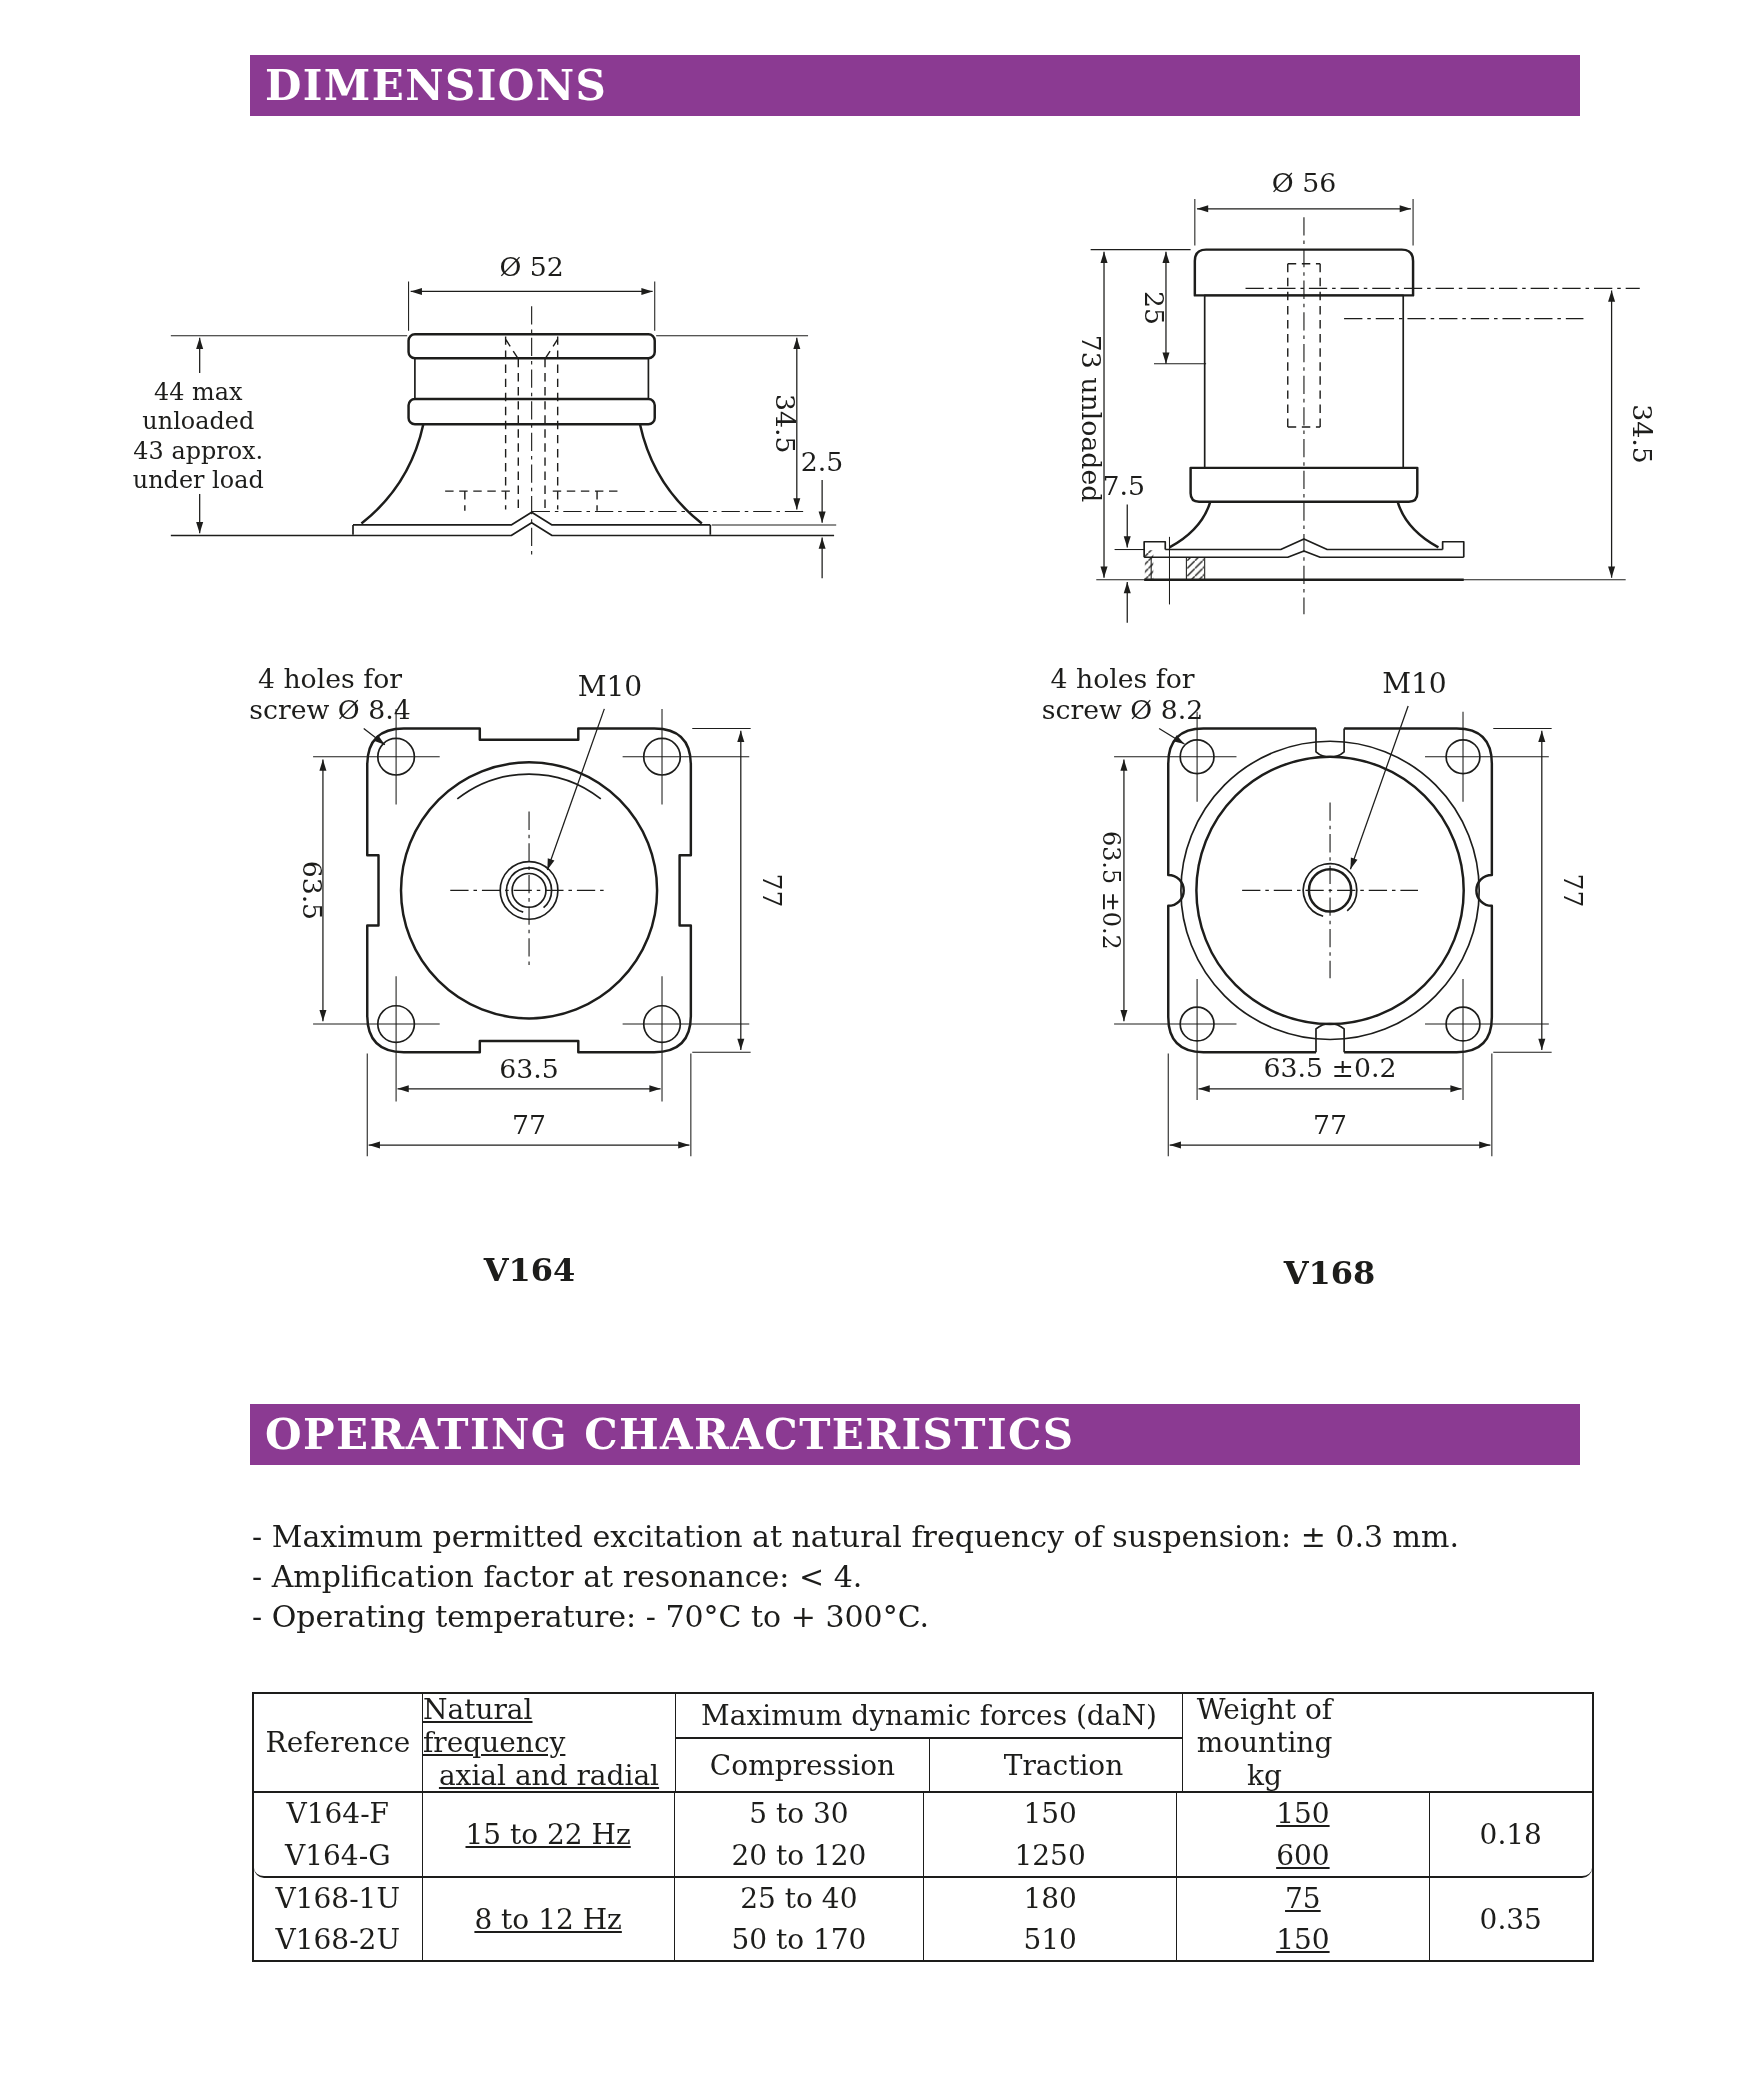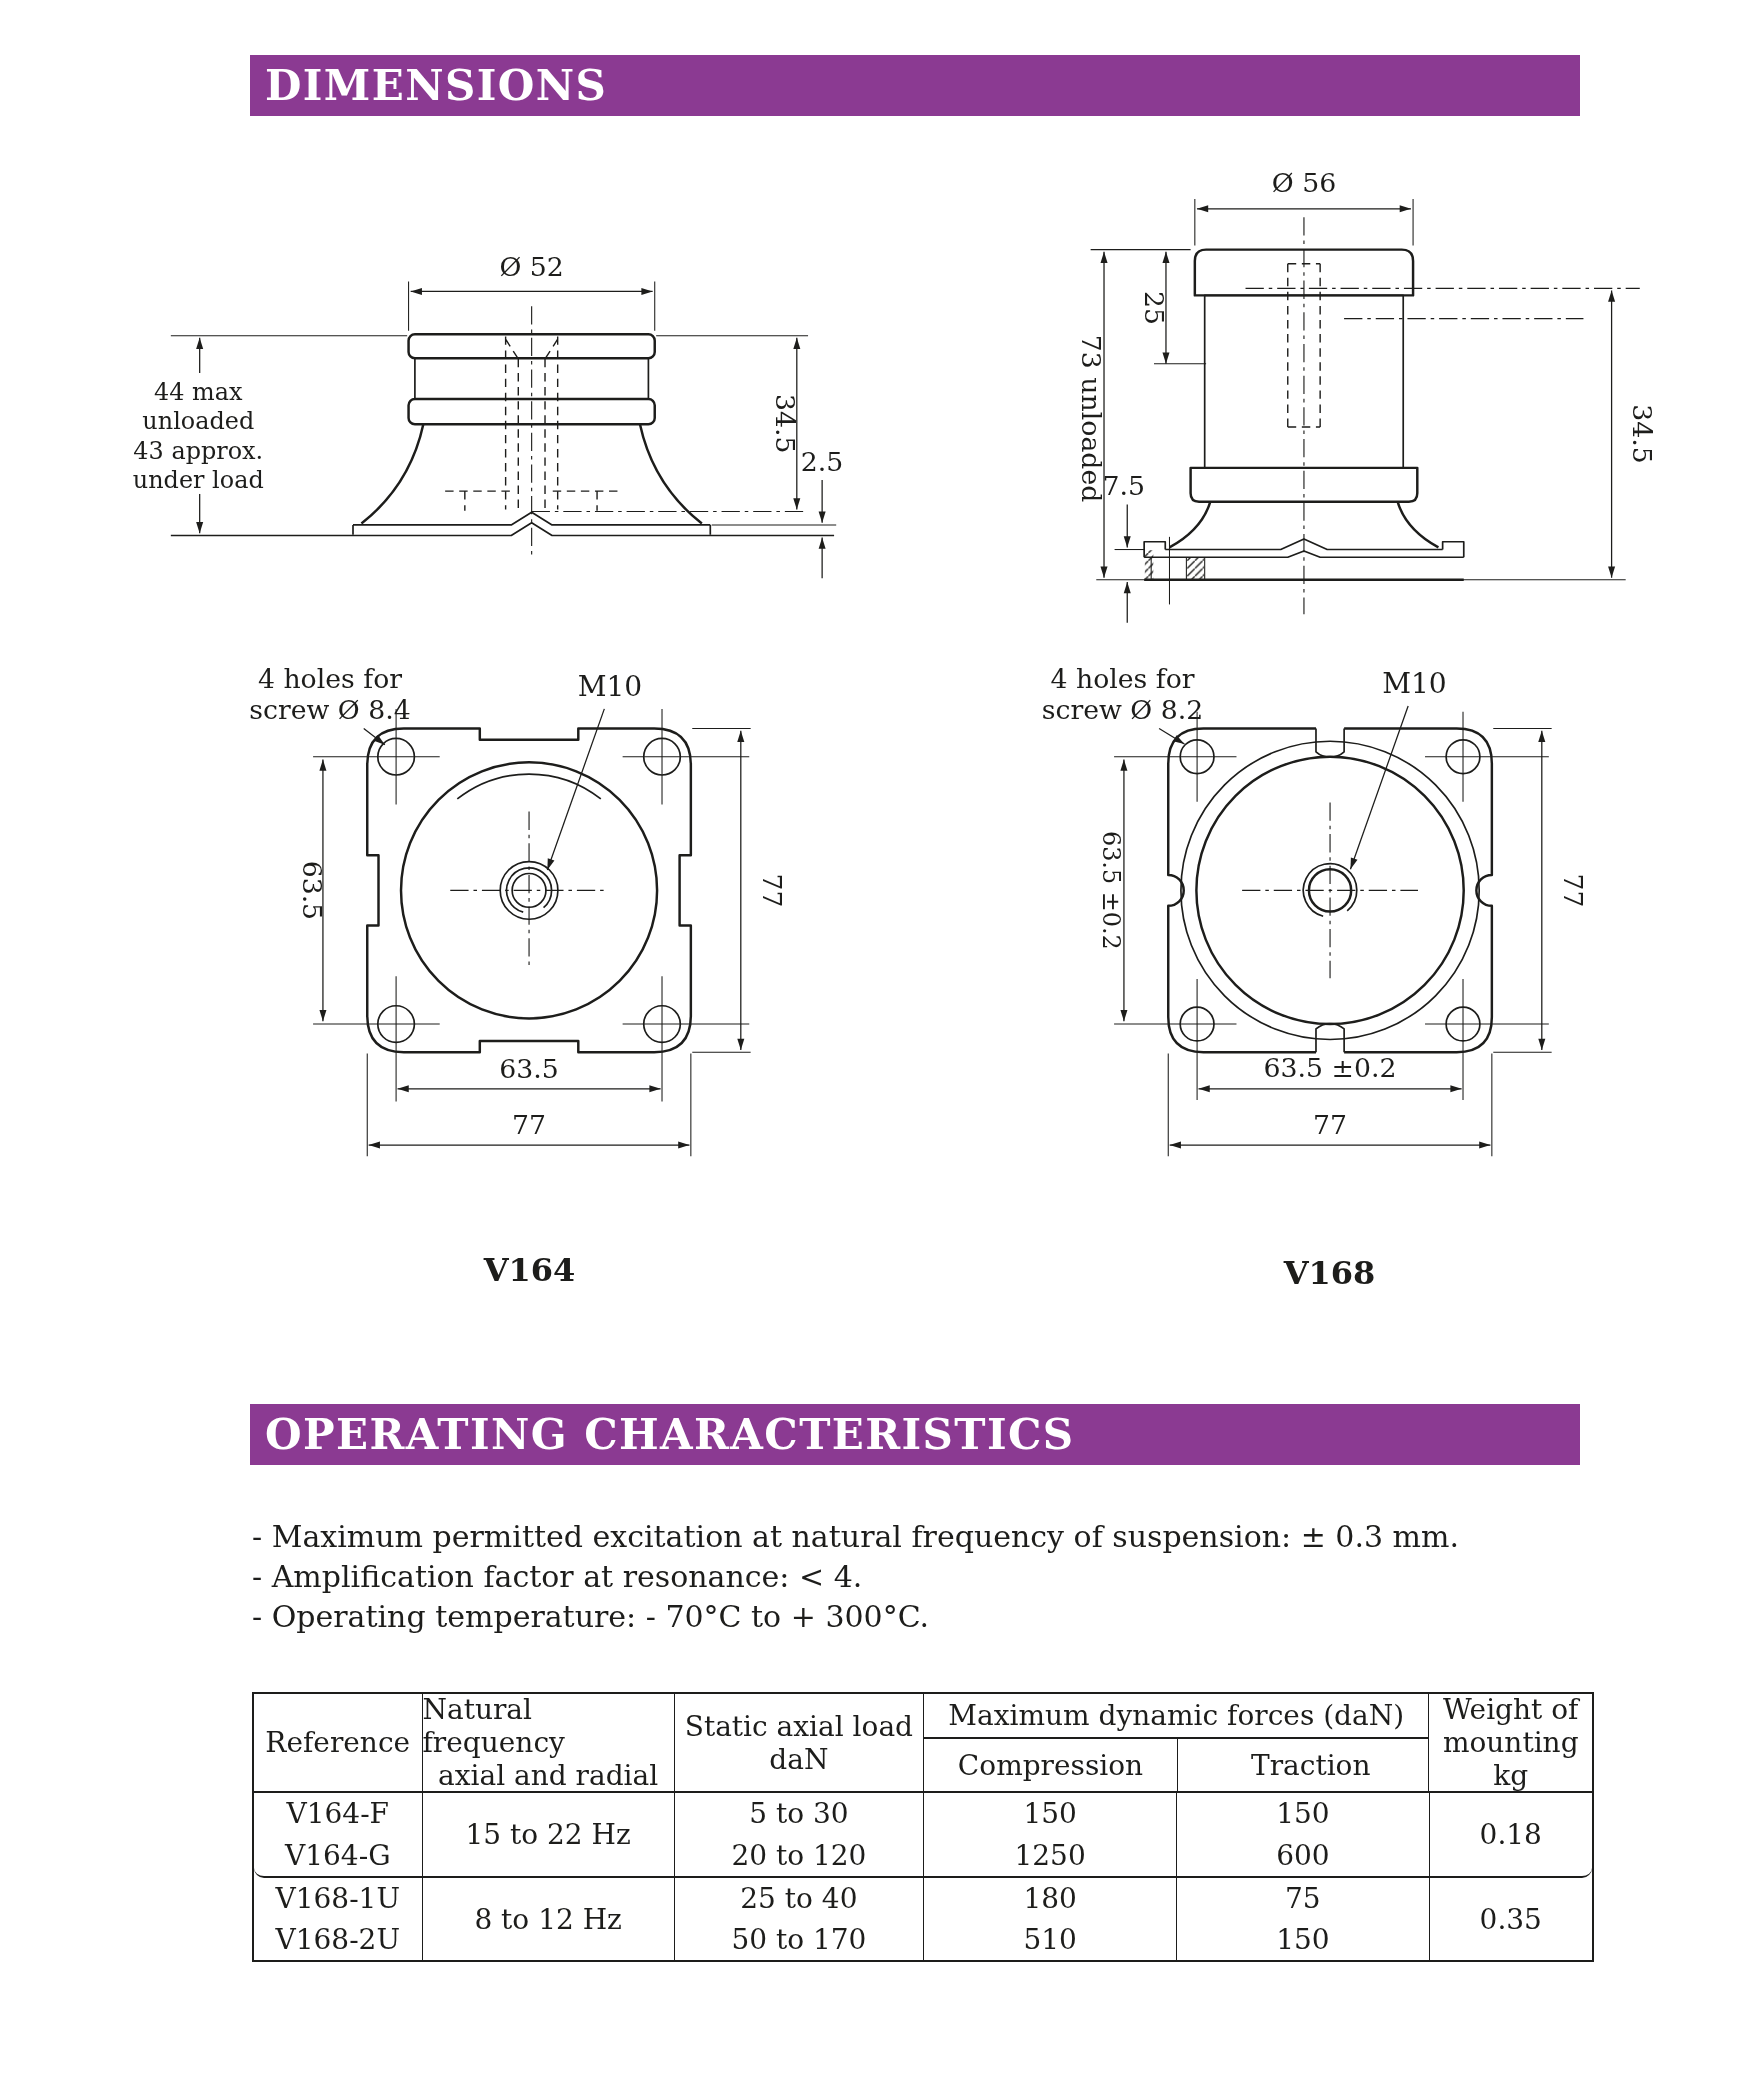--- a/index.html
+++ b/index.html
@@ -30,21 +30,21 @@
   .trow.rb{height:85px;box-sizing:border-box;border-bottom:2.8px solid #1d1d1b;}
   .cell{box-sizing:border-box;display:flex;align-items:center;justify-content:center;
         flex-direction:column;height:100%;}
   .cborder{border-right:1.4px solid #1d1d1b;}
   .col2{justify-content:space-around;}
   .hgroup{box-sizing:border-box;border-right:1.4px solid #1d1d1b;height:100%;
           display:flex;flex-direction:column;}
   .htop{height:45px;box-sizing:border-box;border-bottom:2.1px solid #1d1d1b;
         display:flex;align-items:center;justify-content:center;}
   .hbot{flex:1;display:flex;gap:15px;}
-  .w240{width:169px;}.w360{width:253px;}.w356{width:250px;}.w721{width:507px;}
+  .w240{width:169px;}.w360{width:253px;text-decoration:underline;}.w356{width:250px;}.w721{width:507px;}
   .w361{width:254px;}.wfill{flex:1;}.w231{width:163px;border-right:none;}
   .footnote{position:absolute;left:252px;top:1969px;width:1342px;text-align:right;
             font-size:28px;}
 </style>
 </head>
 <body>
 
 <div id="page">
 
   <svg width="0" height="0" style="position:absolute">
@@ -213,24 +213,20 @@
 
   <div class="spec-table">
     <div class="thead">
       <div class="cell cborder w240">
         <span>Reference</span>
       </div>
       <div class="cell cborder w360">
         <span>Natural frequency</span>
         <span>axial and radial</span>
       </div>
-      <div class="cell cborder w356">
-        <span>Static axial load</span>
-        <span>daN</span>
-      </div>
       <div class="hgroup w721">
         <div class="htop">
           <span>Maximum dynamic forces (daN)</span>
         </div>
         <div class="hbot">
           <div class="cell cborder w361">
             <span>Compression</span>
           </div>
           <div class="cell wfill">
             <span>Traction</span>

